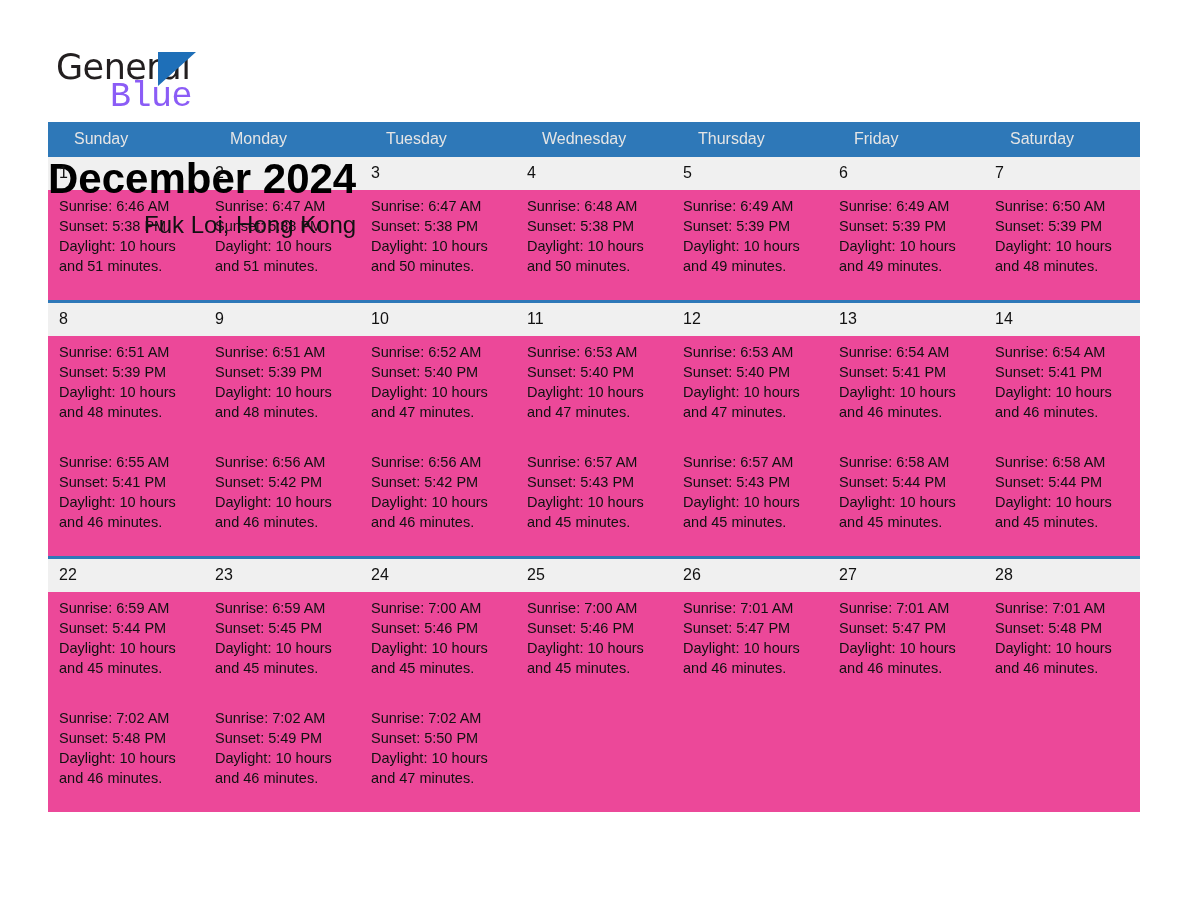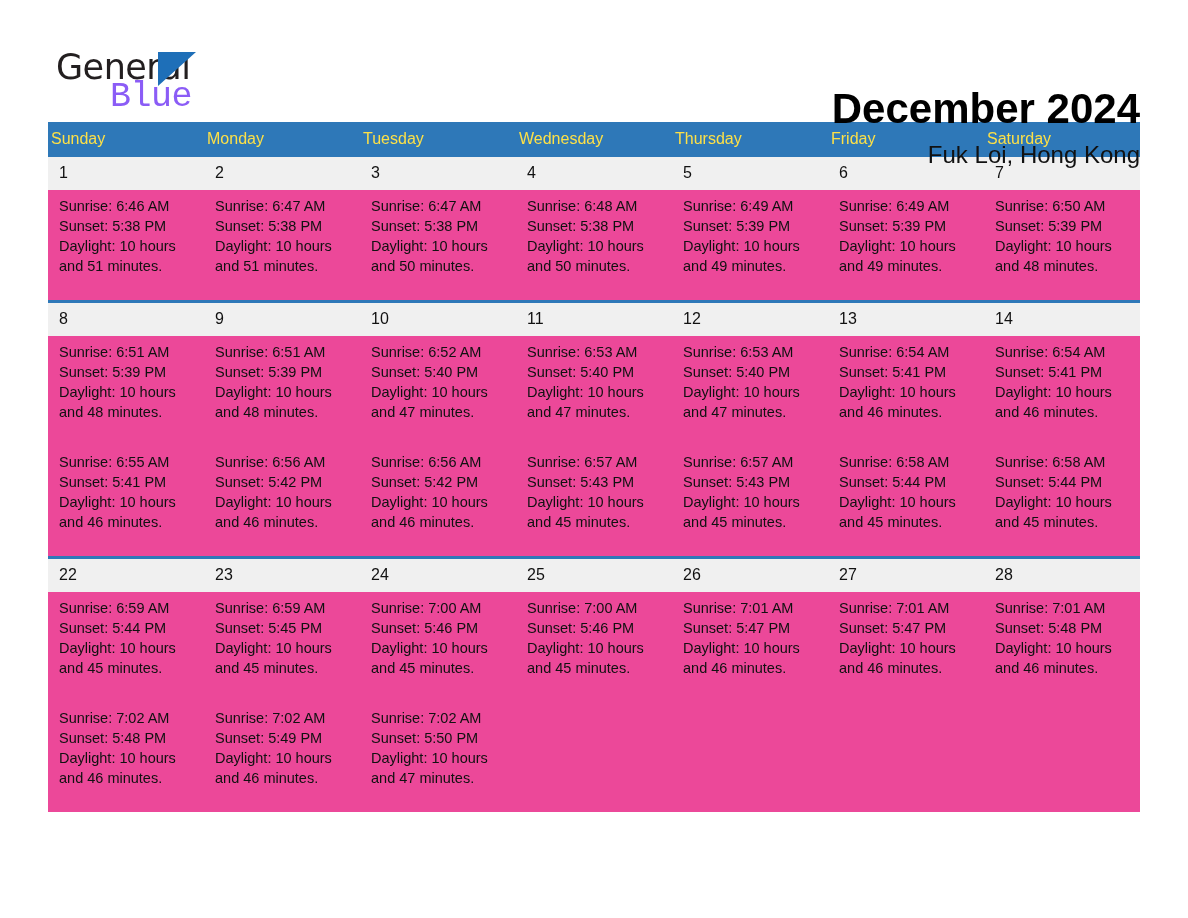--- a/index.html
+++ b/index.html
@@ -24,20 +24,21 @@
   }
 
   
   .header {
     display: flex;
     align-items: flex-start;
     justify-content: space-between;
     padding-top: 40px;
     height: 108px;
     box-sizing: border-box;
+    flex-direction: column;
   }
   .brand {
     position: relative;
     width: 190px;
     height: 70px;
     flex: none;
   }
   .brand-general {
     position: absolute;
     left: 8px;
@@ -95,25 +96,25 @@
   .calendar {
     margin-top: 14px;
     width: 1092px;
     border-collapse: collapse;
     table-layout: fixed;
   }
   .calendar col { width: 156px; }
 
   thead th {
     background: #2e78b8;
-    color: #fde047;
+    color: #e5e5e5;
     font-size: 16px;
     font-weight: 400;
     text-align: left;
-    padding: 8px 0 9px 3px;
+    padding: 8px 0 9px 26px;
     height: 18px;
     line-height: 18px;
   }
 
   tbody tr.date-row td {
     background: #f0f0f0;
     border-top: 3px solid #2e78b8;
     font-size: 16px;
     line-height: 18px;
     color: #111111;

